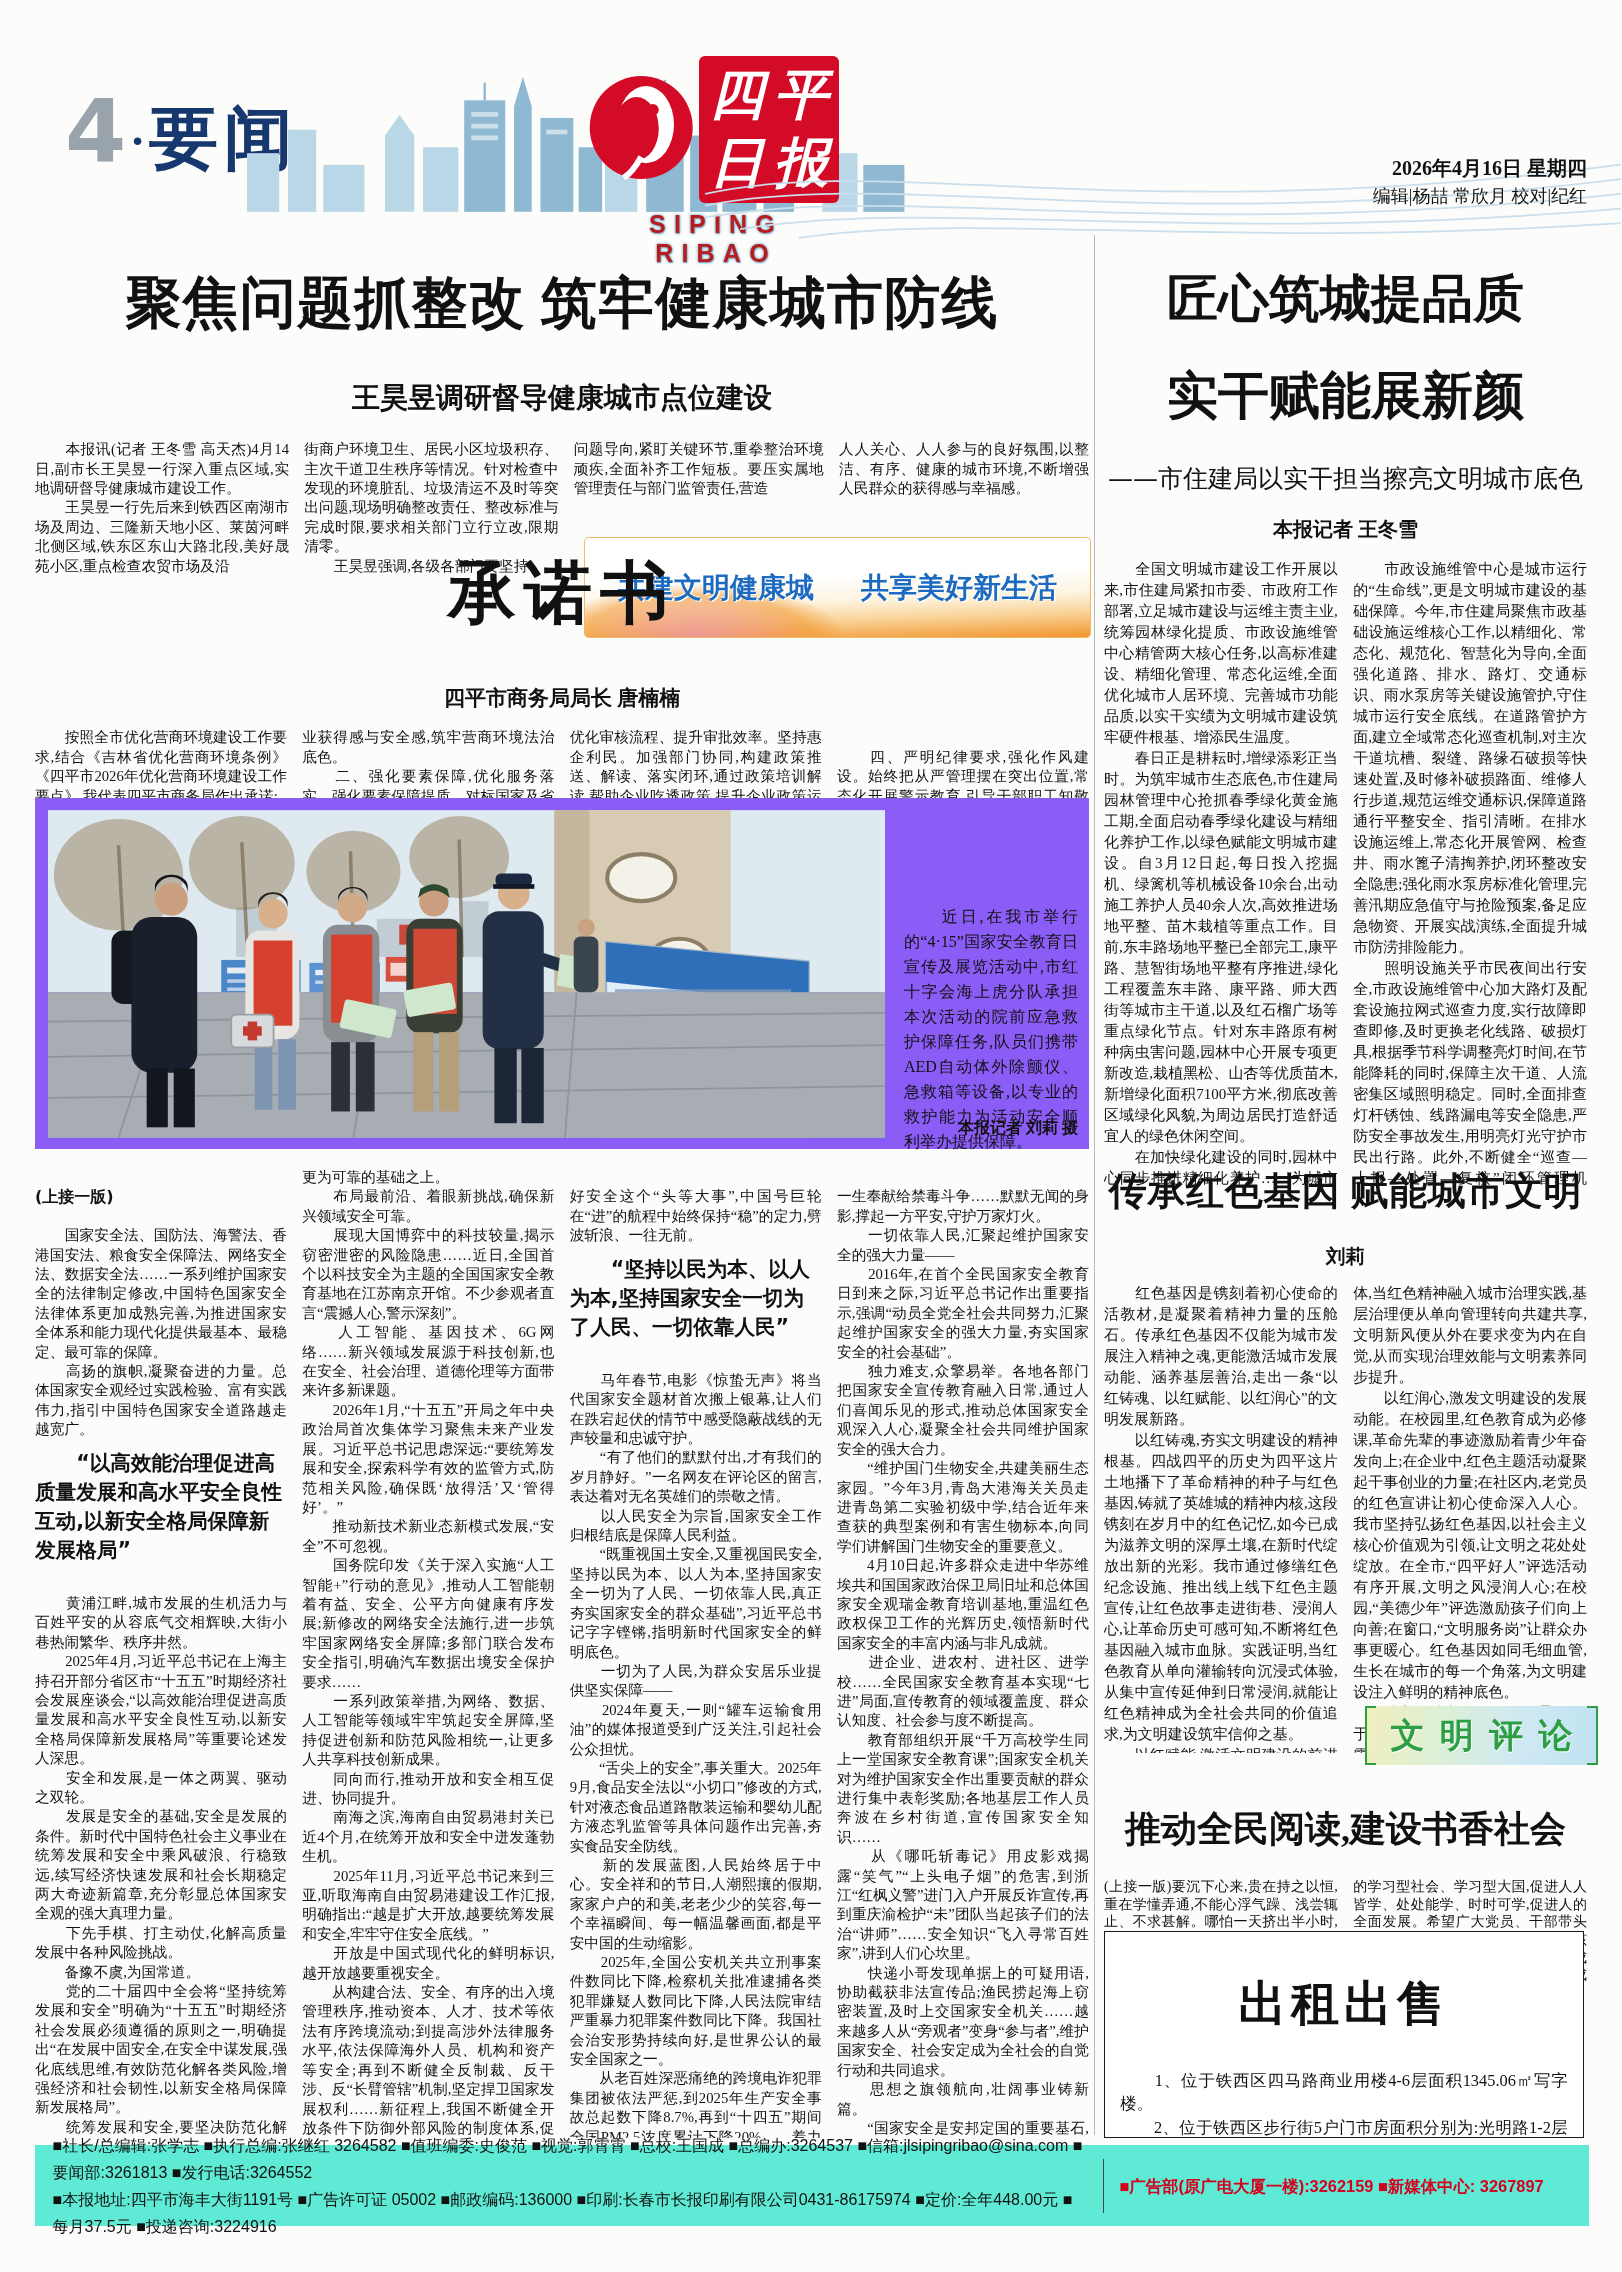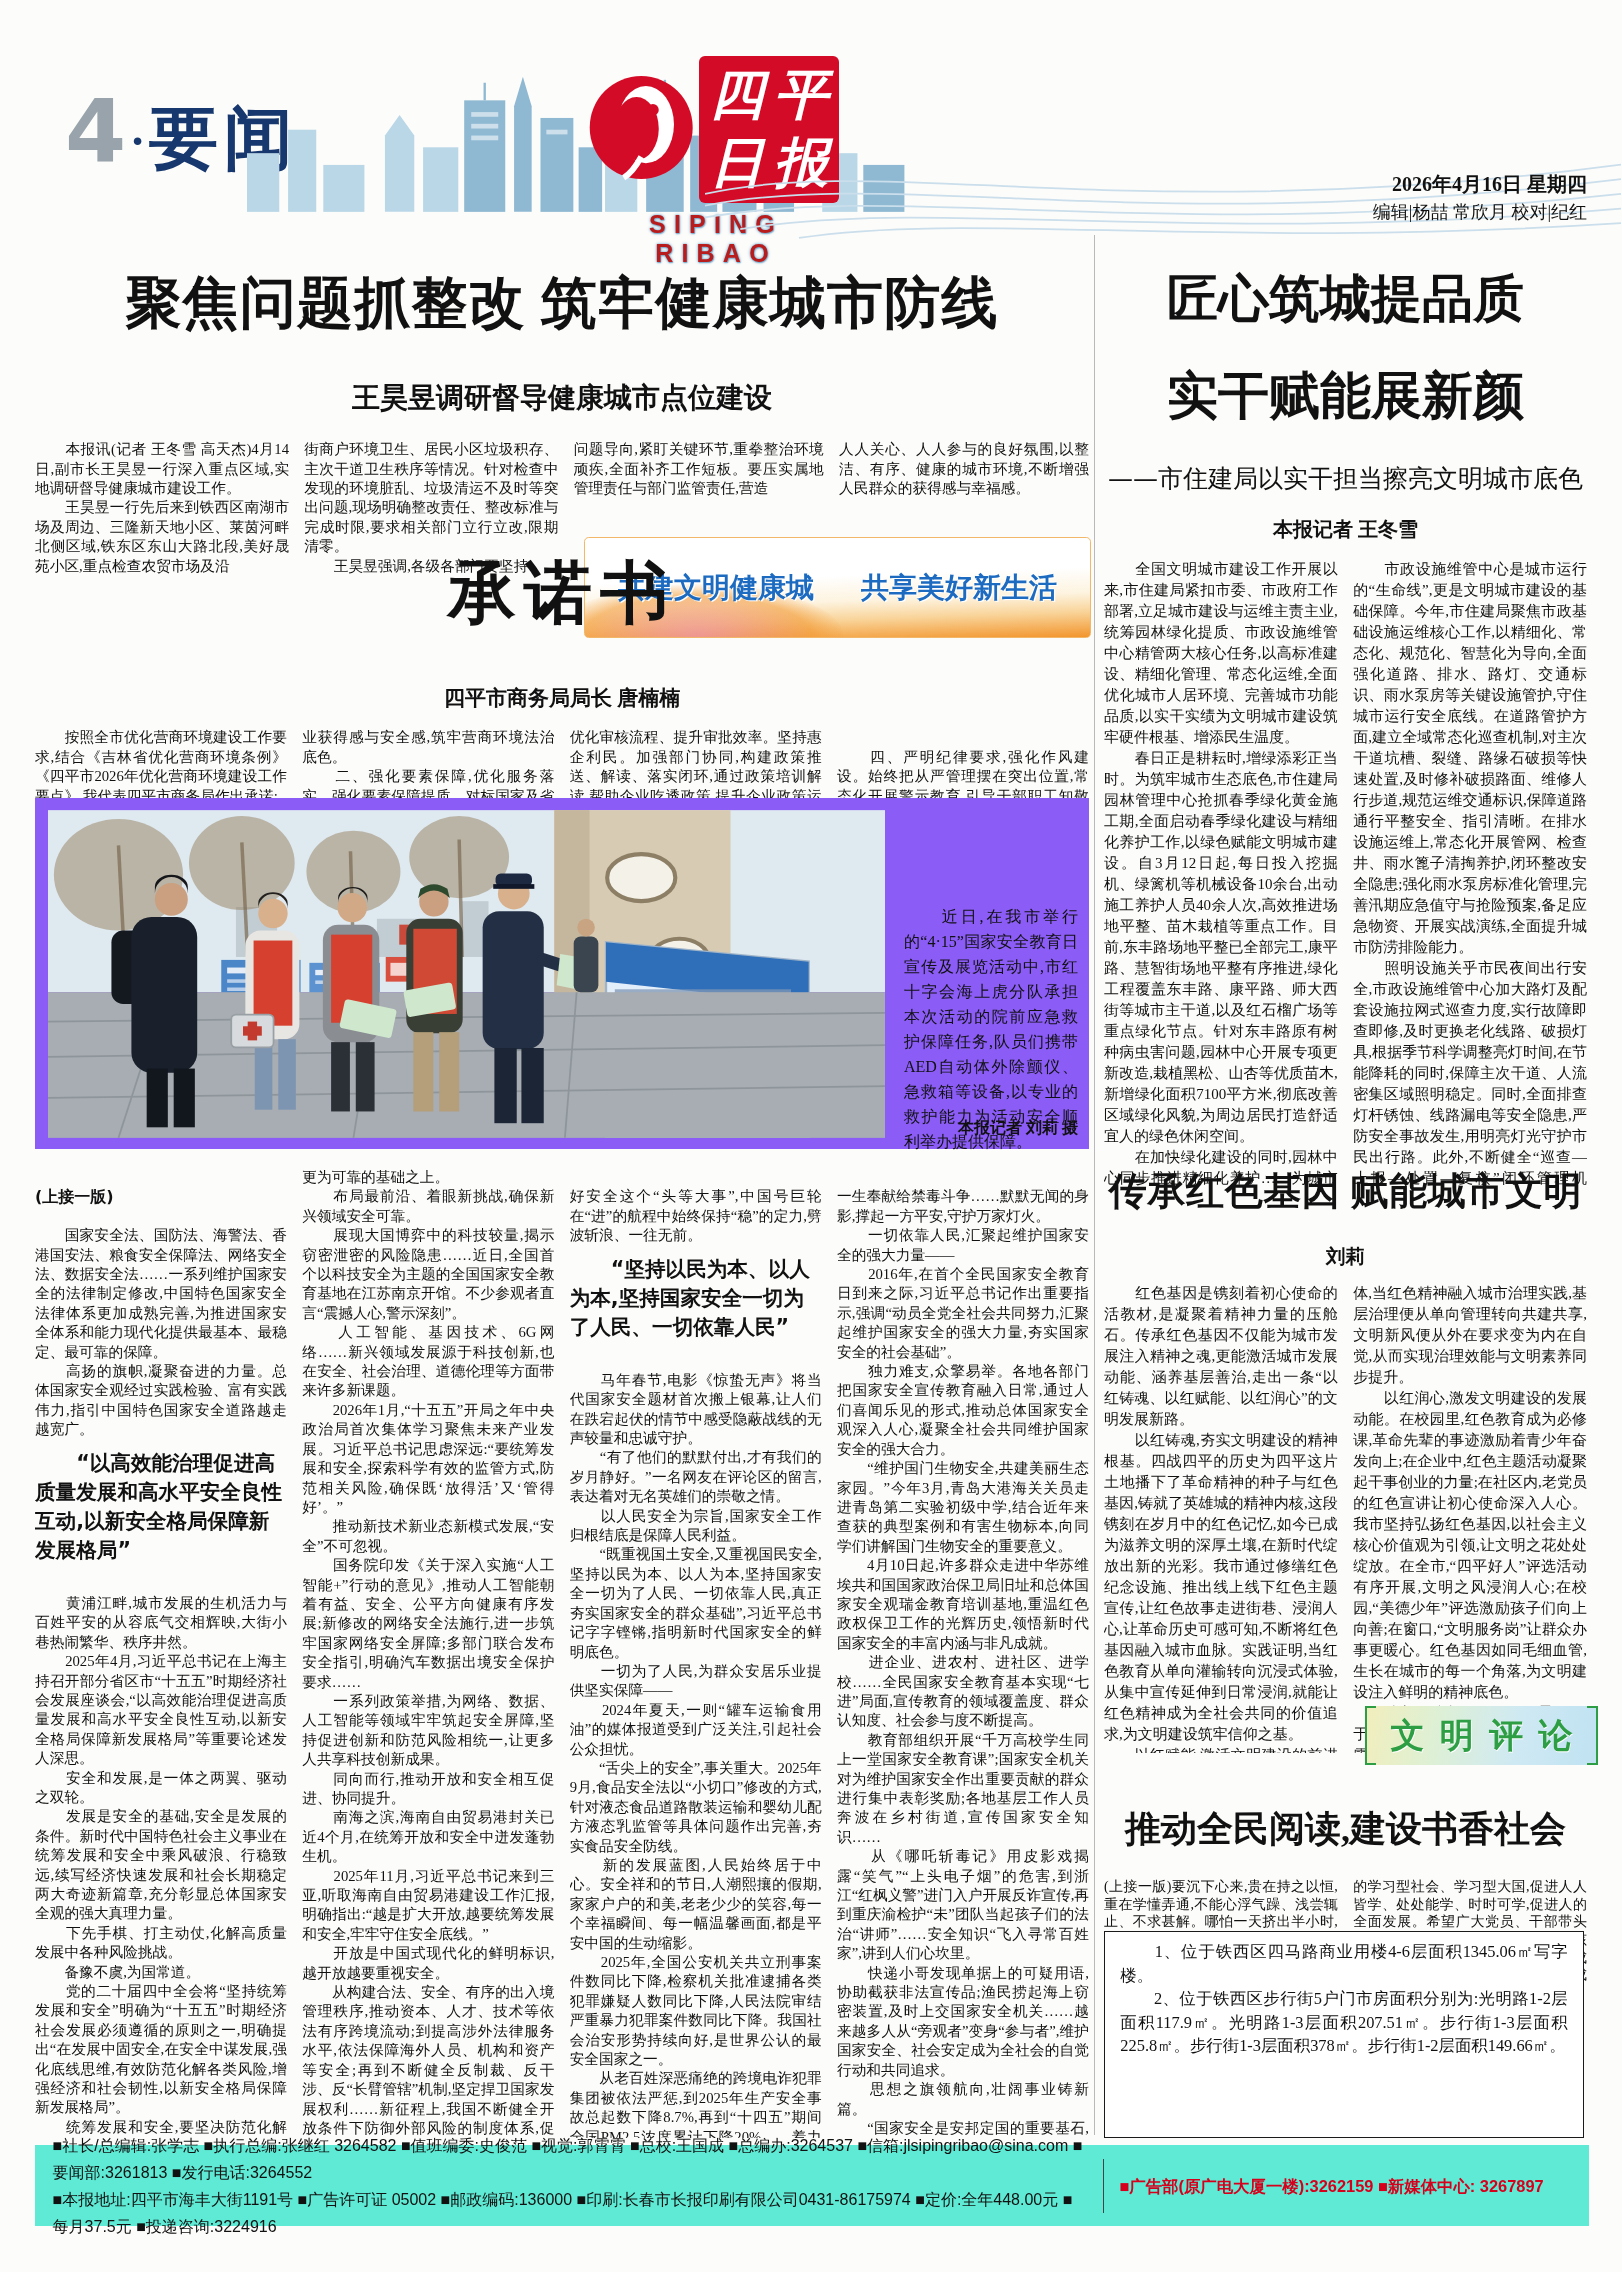--- a/index.html
+++ b/index.html
@@ -14,21 +14,21 @@
   
   .edition{left:65px;top:88px;display:flex;align-items:flex-end;}
   .edition-num{font-size:88px;line-height:88px;font-weight:700;color:#99a3ab;font-family:"DejaVu Sans",sans-serif;}
   .edition-dot{font-size:47px;line-height:70px;color:#17386e;font-weight:900;margin:0 3.5px;}
   .edition-section{font-size:69px;line-height:75px;font-weight:900;color:#17386e;letter-spacing:5.9px;font-family:"DejaVu Sans",sans-serif;}
   .logo-box{left:699px;top:56px;width:140px;height:147px;background:#d40b27;border-radius:5.9px;
             display:grid;grid-template-columns:1fr 1fr;align-items:center;justify-items:center;padding:5.9px;box-sizing:border-box;}
   .logo-box span{color:#fff;font-size:54px;font-weight:900;font-style:italic;line-height:59px;}
   .pinyin{left:584px;top:210px;width:264px;text-align:center;font-size:25px;font-weight:700;letter-spacing:8.2px;
           color:#b91c1c;text-shadow:0 0 1.8px #85b4d2,0 0 3.5px #85b4d2,0.6px 0.6px 1.2px #6fa3c6;font-family:"Liberation Sans",sans-serif;}
-  .dateline{right:36px;top:170px;text-align:right;line-height:28px;}
+  .dateline{right:36px;top:154px;text-align:right;line-height:28px;}
   .dateline .d1{font-size:20px;font-weight:700;}
   .dateline .d2{font-size:18px;}
   
   .vdiv{left:1094px;top:235px;width:1.2px;height:1900px;background:#b9b9b9;}
   
   .artA{left:35px;top:228px;width:1054px;}
   .artA .hl{font-size:56px;font-weight:900;letter-spacing:1.2px;white-space:nowrap;}
   .artA .sh{margin-top:15.3px;font-size:28px;font-weight:700;}
   .artA .body{position:relative;height:197px;}
   .artA .short{height:85px;flex:none;width:250px;}
@@ -432,20 +432,21 @@
   <section class="abs artF">
     <h1 class="hl center">推动全民阅读,建设书香社会</h1>
     <div class="body cols">
       <div class="col clip">(上接一版)要沉下心来,贵在持之以恒,重在学懂弄通,不能心浮气躁、浅尝辄止、不求甚解。哪怕一天挤出半小时,即使读几页书,只要坚持下去,一定会积少成多、积沙成塔,积跬步以至千里。数字阅读要和传统阅读结合起来,守住我们的内核和素养。
 　　文章指出,要建设全民终身学习</div>
       <div class="col clip">的学习型社会、学习型大国,促进人人皆学、处处能学、时时可学,促进人的全面发展。希望广大党员、干部带头读书学习,修身养志,增长才干;希望孩子们养成阅读习惯,快乐阅读,健康成长;希望全社会都参与到阅读中来,形成爱读书、读好书、善读书的浓厚氛围。</div>
     </div>
   </section>
 
   <section class="abs adBox clip">
+    <h1 class="hl">出租出售</h1>
     <div class="line">　　1、位于铁西区四马路商业用楼4-6层面积1345.06㎡写字楼。</div>
     <div class="line">　　2、位于铁西区步行街5户门市房面积分别为:光明路1-2层面积117.9㎡。光明路1-3层面积207.51㎡。步行街1-3层面积225.8㎡。步行街1-3层面积378㎡。步行街1-2层面积149.66㎡。</div>
 
   </section>
 
   <footer class="abs footer">
     <div class="left">
       <div>■社长/总编辑:张学志 ■执行总编:张继红 3264582 ■值班编委:史俊范 ■视觉:郭霄霄 ■总校:王国成 ■总编办:3264537 ■信箱:jlsipingribao@sina.com ■要闻部:3261813 ■发行电话:3264552</div>
       <div>■本报地址:四平市海丰大街1191号 ■广告许可证 05002 ■邮政编码:136000 ■印刷:长春市长报印刷有限公司0431-86175974 ■定价:全年448.00元 ■每月37.5元 ■投递咨询:3224916</div>
     </div>

